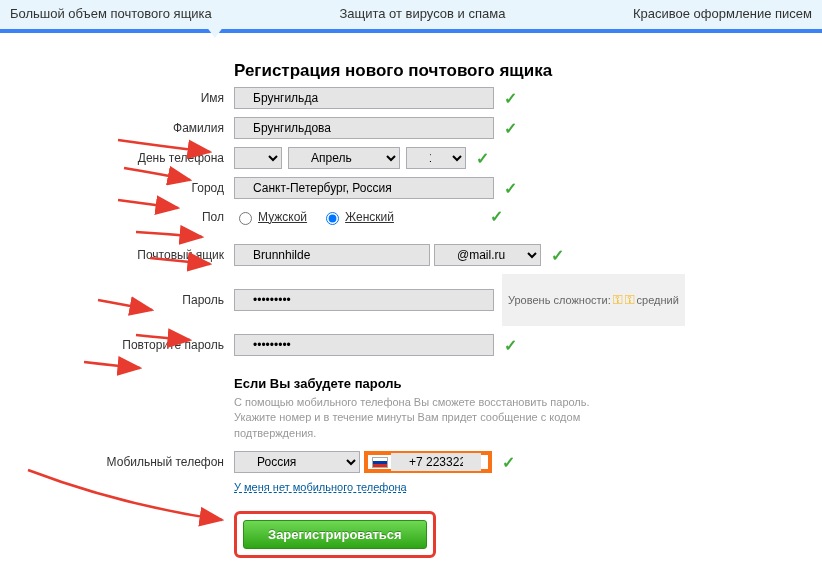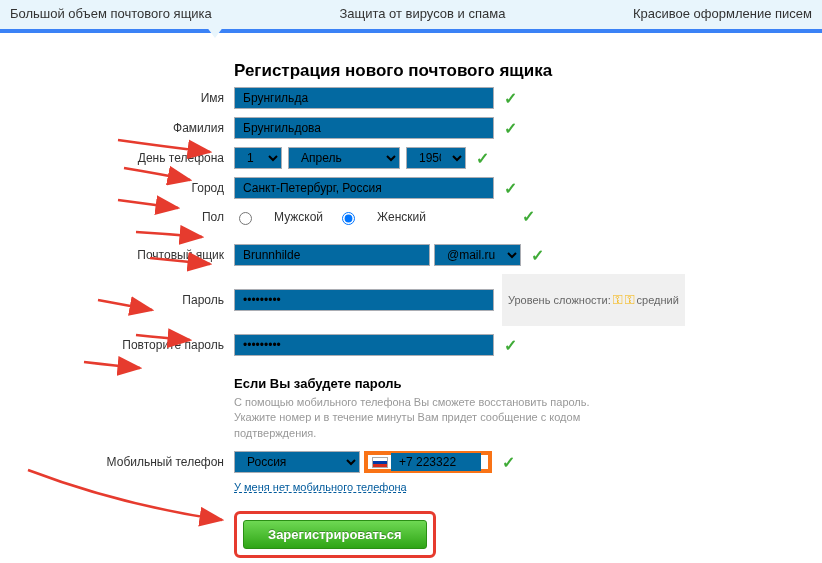--- a/index.html
+++ b/index.html
@@ -57,43 +57,44 @@
     position: absolute;
     left: -180px;
     width: 170px;
     text-align: right;
     color: #333;
     font-size: 12px;
   }
   input[type=text], input[type=password], select {
     border: 1px solid #abadb3;
     height: 22px;
-    padding: 2px 8px;
+    padding: 2px 18px;
     font-size: 12px;
     font-family: Arial;
-    background: #0369a1;
+    background: #e5e5e5;
   }
   .w260 { width: 260px; }
   .w40 { width: 48px; }
   .w100 { width: 112px; }
   .w62 { width: 60px; }
   .w190 { width: 196px; }
   .w110 { width: 126px; }
   .tick {
     color: #3fab37;
     font-size: 16px;
     font-weight: bold;
     margin-left: 10px;
   }
   .radio-label {
     font-size: 12px;
     margin-right: 14px;
     display: inline-flex;
     align-items: center;
-    gap: 19px;
+    gap: 3px;
+    text-decoration: underline;
   }
   .domain-sel {
     margin-left: 4px;
   }
   .strength {
     margin-left: 8px;
     background: #f0f0f0;
     padding: 18px 6px;
     font-size: 11px;
     color: #666;

